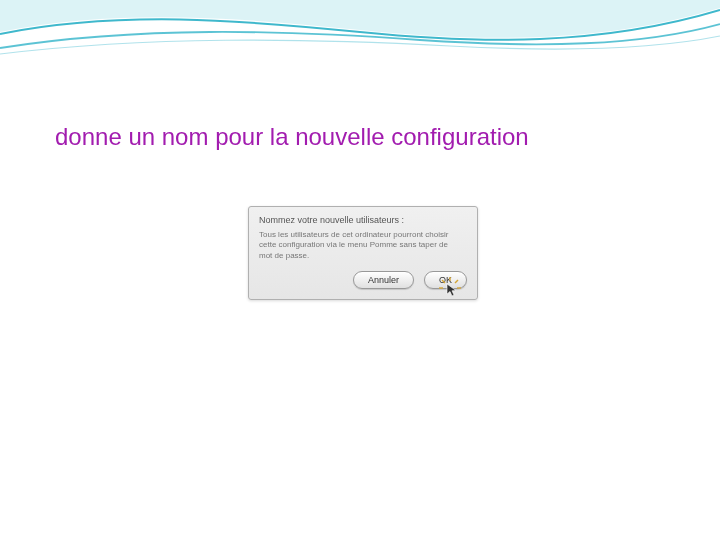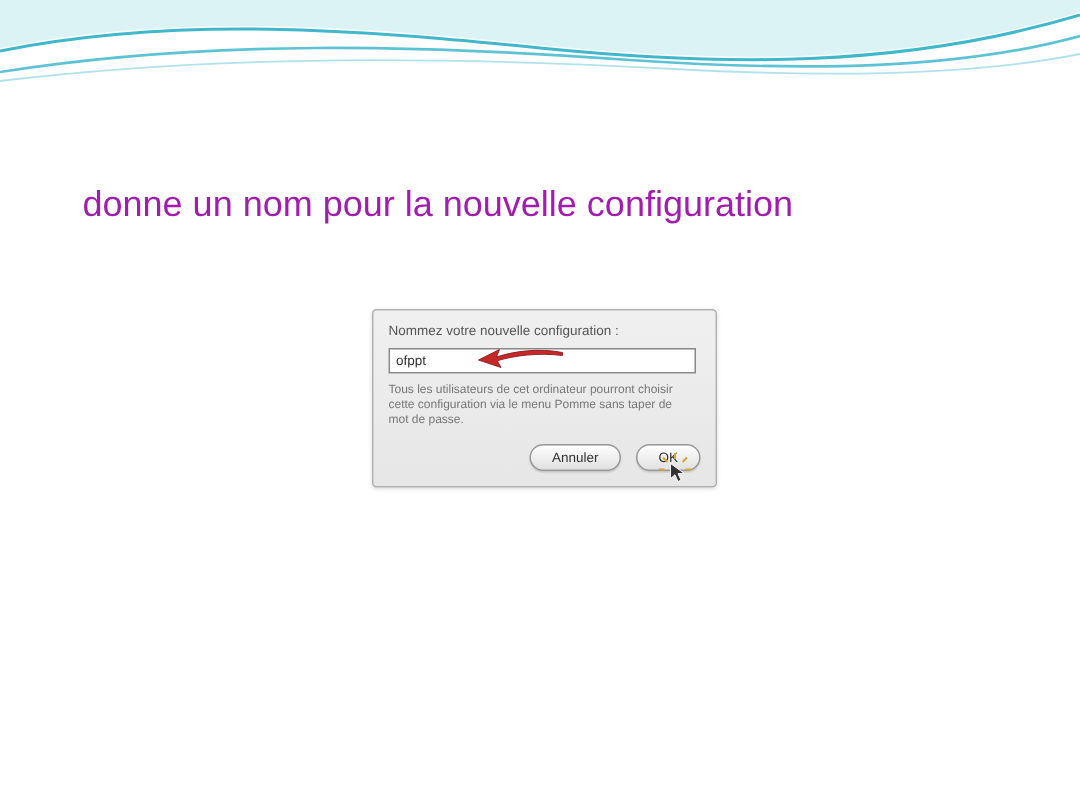--- a/index.html
+++ b/index.html
@@ -100,28 +100,22 @@
 <svg class="wave-top" viewBox="0 0 720 70" preserveAspectRatio="none">
   <path d="M0,32 C120,8 240,18 360,30 C480,42 600,44 720,8 L720,0 L0,0 Z" fill="#bfe9ef" opacity="0.55"></path>
   <path d="M0,34 C120,10 240,20 360,32 C480,44 600,46 720,10" fill="none" stroke="#3fb8cc" stroke-width="2"></path>
   <path d="M0,48 C140,26 280,30 420,40 C540,48 640,46 720,24" fill="none" stroke="#3fb8cc" stroke-width="1.8" opacity="0.85"></path>
   <path d="M0,54 C150,36 300,38 450,46 C560,52 650,50 720,36" fill="none" stroke="#8fd6e2" stroke-width="1.2" opacity="0.7"></path>
 </svg>
 
 <h1 class="slide-title">donne un nom pour la nouvelle configuration</h1>
 
 <div class="dialog">
-  <div class="dialog-label">Nommez votre nouvelle configuration :</div>
+  <div class="dialog-label">Nommez votre nouvelle utilisateurs :</div>
 
-  <div class="input-row">
-    <input class="config-input" type="text" value="ofppt" style="">
-    <svg class="arrow-pointer" width="60" height="16" viewBox="0 0 60 16">
-      <path d="M58,4 C42,1 26,3 14,7 L16,2 L2,9 L17,14 L14.5,9.5 C26,6 42,4 58,6 Z" fill="#c62828" stroke="#8a1b1b" stroke-width="0.6"></path>
-    </svg>
-  </div>
 
   <div class="dialog-help">Tous les utilisateurs de cet ordinateur pourront choisir cette configuration via le menu Pomme sans taper de mot de passe.</div>
 
   <div class="dialog-buttons">
     <button class="mac-button">Annuler</button>
     <button class="mac-button">OK</button>
 
     <svg class="cursor-click" width="22" height="22" viewBox="0 0 22 22">
       <line x1="11" y1="0" x2="11" y2="4" stroke="#d4a537" stroke-width="1.4"></line>
       <line x1="0" y1="11" x2="4" y2="11" stroke="#d4a537" stroke-width="1.4"></line>

